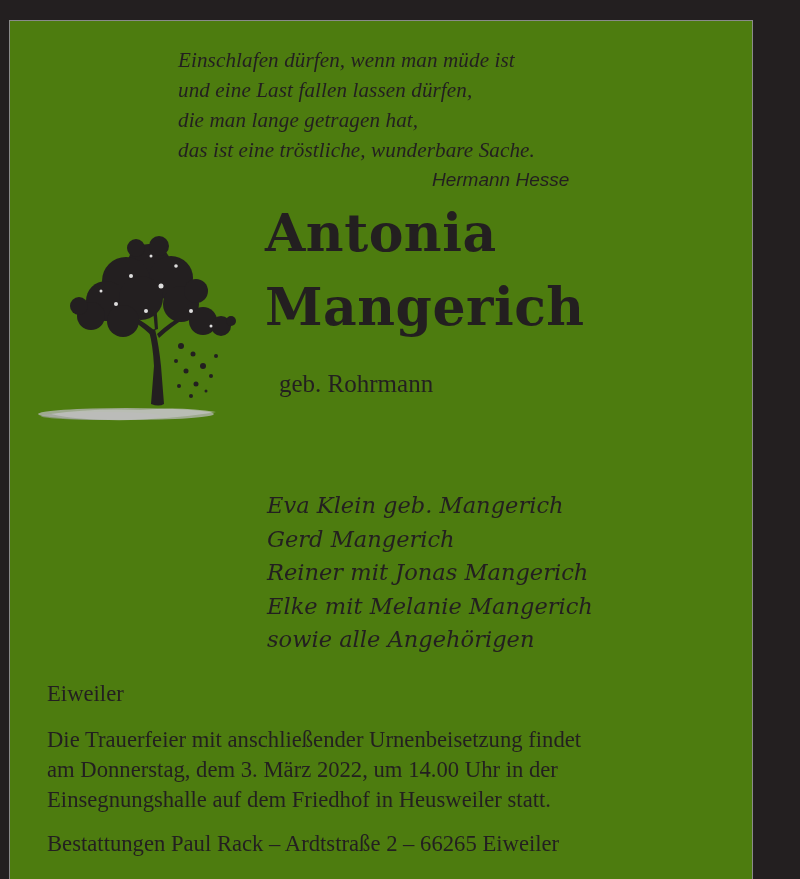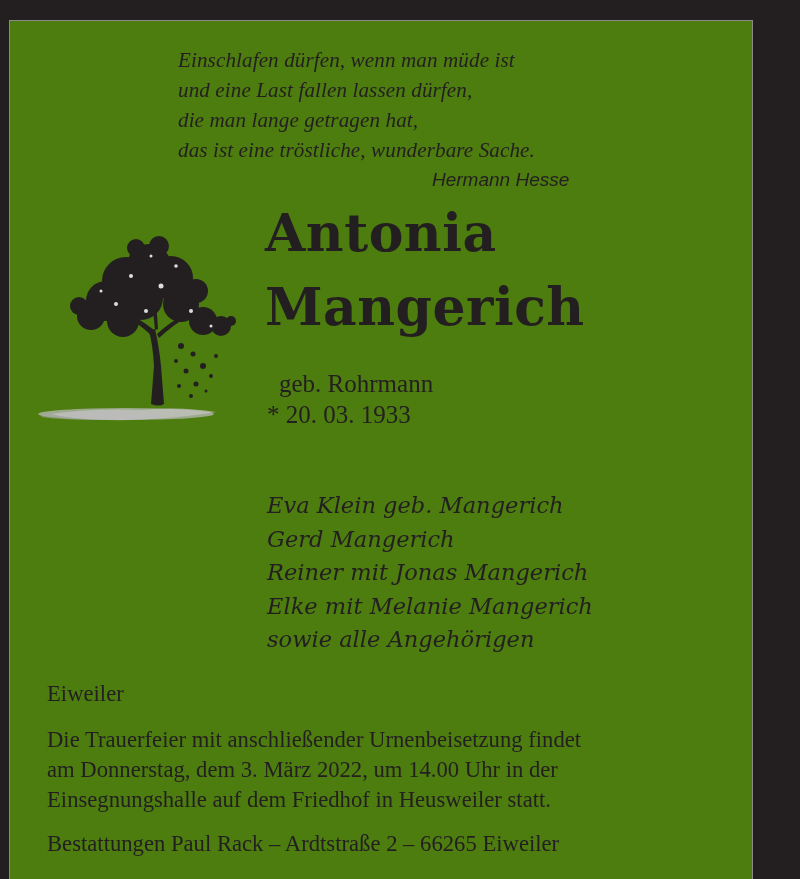--- a/index.html
+++ b/index.html
@@ -146,21 +146,20 @@
       <circle cx="175" cy="165" r="1.5"></circle>
       <circle cx="145" cy="135" r="2"></circle>
       <circle cx="185" cy="130" r="2"></circle>
     </g>
   </svg>
 
   <div class="abs name" style="left:256px; top:182px;">Antonia</div>
   <div class="abs name" style="left:256px; top:256px;">Mangerich</div>
 
   <div class="abs reg" style="left:258px; top:348px;margin-left:12px;">geb. Rohrmann</div>
-  <div class="abs reg" style="left:258px; top:379px;">* 20. 03. 1933</div>
 
 
   <div>
     <div class="abs mourner" style="left:258px; top:469px;">Eva Klein geb. Mangerich</div>
     <div class="abs mourner" style="left:258px; top:503px;">Gerd Mangerich</div>
     <div class="abs mourner" style="left:258px; top:536px;">Reiner mit Jonas Mangerich</div>
     <div class="abs mourner" style="left:258px; top:570px;">Elke mit Melanie Mangerich</div>
     <div class="abs mourner" style="left:258px; top:603px;">sowie alle Angehörigen</div>
   </div>
 

